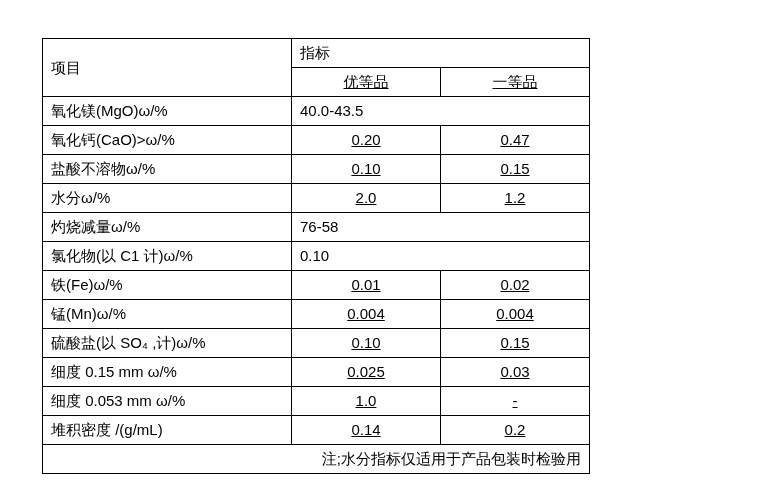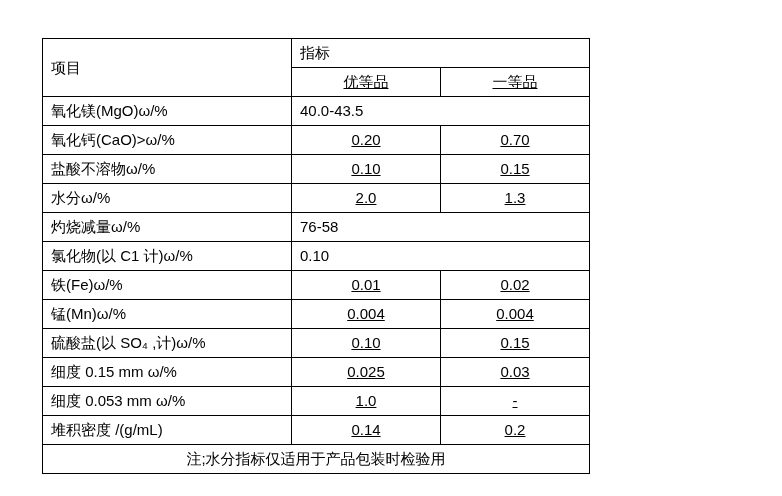--- a/index.html
+++ b/index.html
@@ -46,21 +46,21 @@
   }
   td.col-val {
     width: 230px;
     text-align: center;
     text-decoration: underline;
   }
   td.center {
     text-align: left;
   }
   td.note {
-    text-align: center;
+    text-align: right;
     padding-left: 12px;
   }
 </style>
 </head>
 <body>
 
 <div class="page">
   <div class="table-wrap">
     <table class="spec">
       <tbody>
@@ -73,31 +73,31 @@
           <td class="col-val">一等品</td>
         </tr>
 
         <tr>
           <td class="col-item">氧化镁(MgO)ω/%</td>
           <td class="center" colspan="2">40.0-43.5</td>
         </tr>
         <tr>
           <td class="col-item">氧化钙(CaO)&gt;ω/%</td>
           <td class="col-val">0.20</td>
-          <td class="col-val">0.70</td>
+          <td class="col-val">0.47</td>
         </tr>
         <tr>
           <td class="col-item">盐酸不溶物ω/%</td>
           <td class="col-val">0.10</td>
           <td class="col-val">0.15</td>
         </tr>
         <tr>
           <td class="col-item">水分ω/%</td>
           <td class="col-val">2.0</td>
-          <td class="col-val">1.3</td>
+          <td class="col-val">1.2</td>
         </tr>
         <tr>
           <td class="col-item">灼烧减量ω/%</td>
           <td class="center" colspan="2">76-58</td>
         </tr>
         <tr>
           <td class="col-item">氯化物(以 C1 计)ω/%</td>
           <td class="center" colspan="2">0.10</td>
         </tr>
         <tr>

